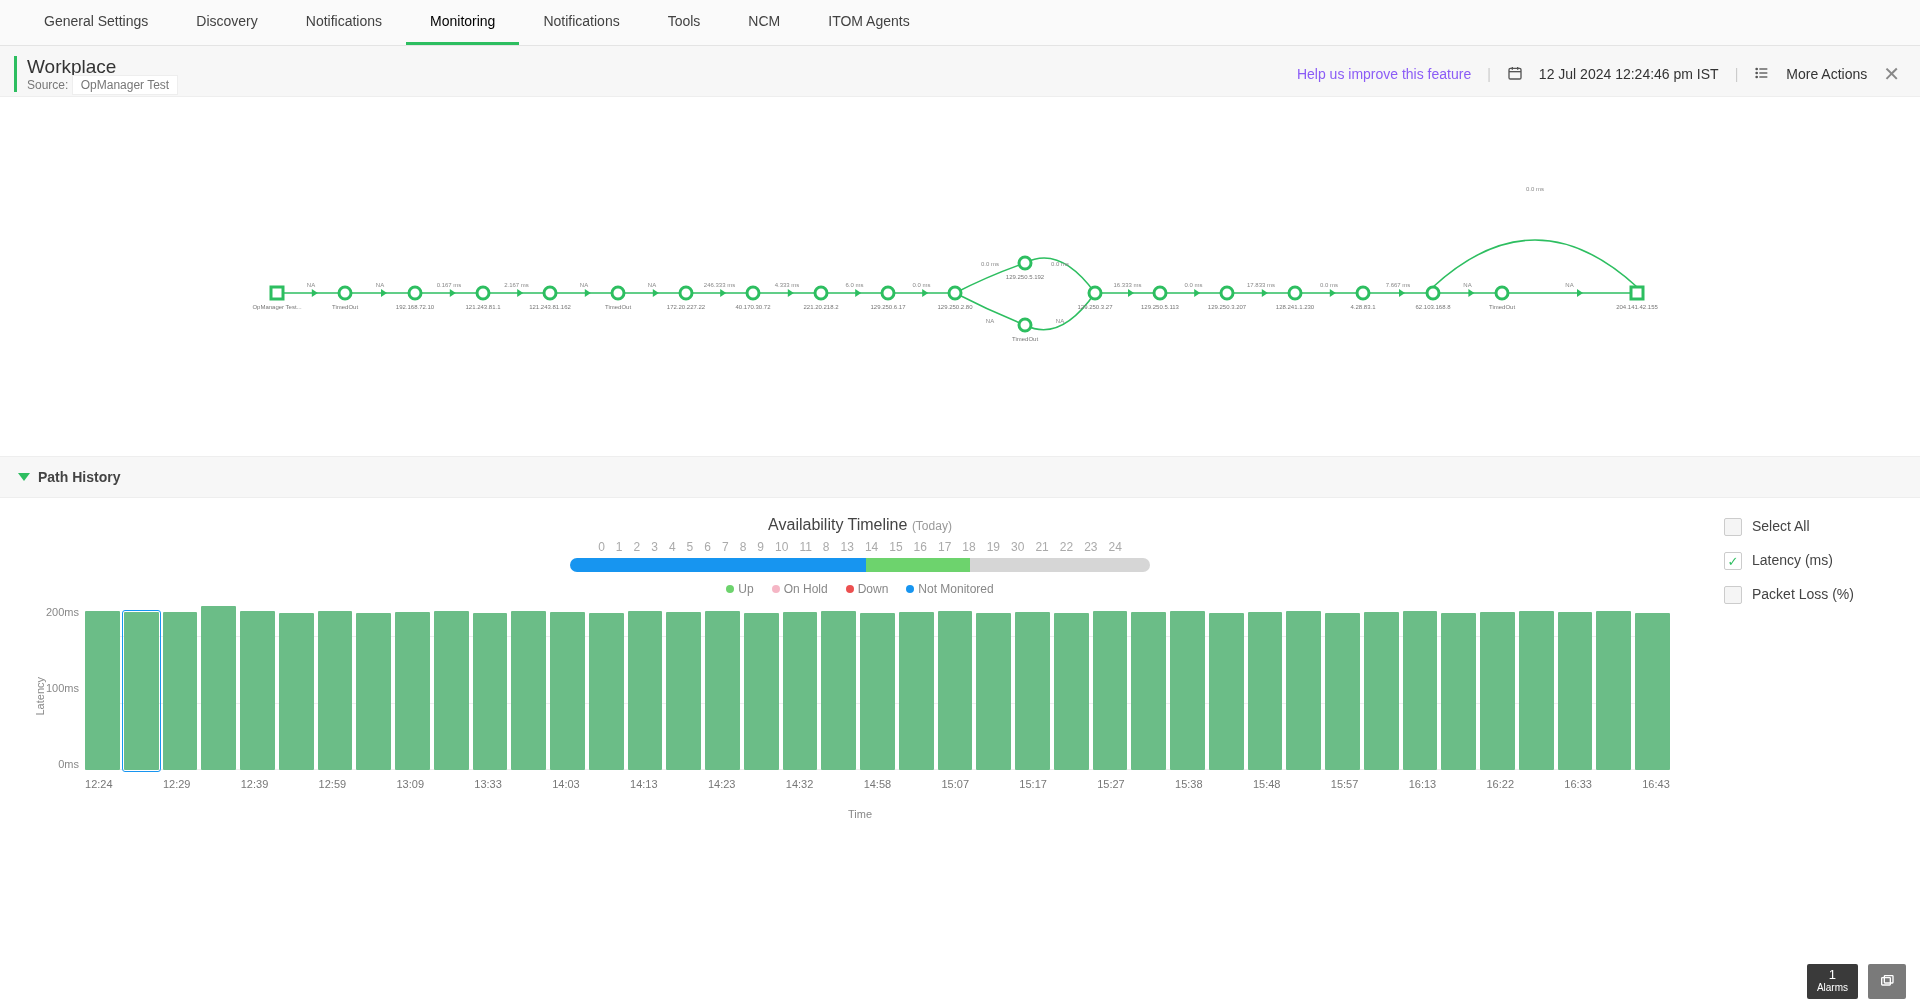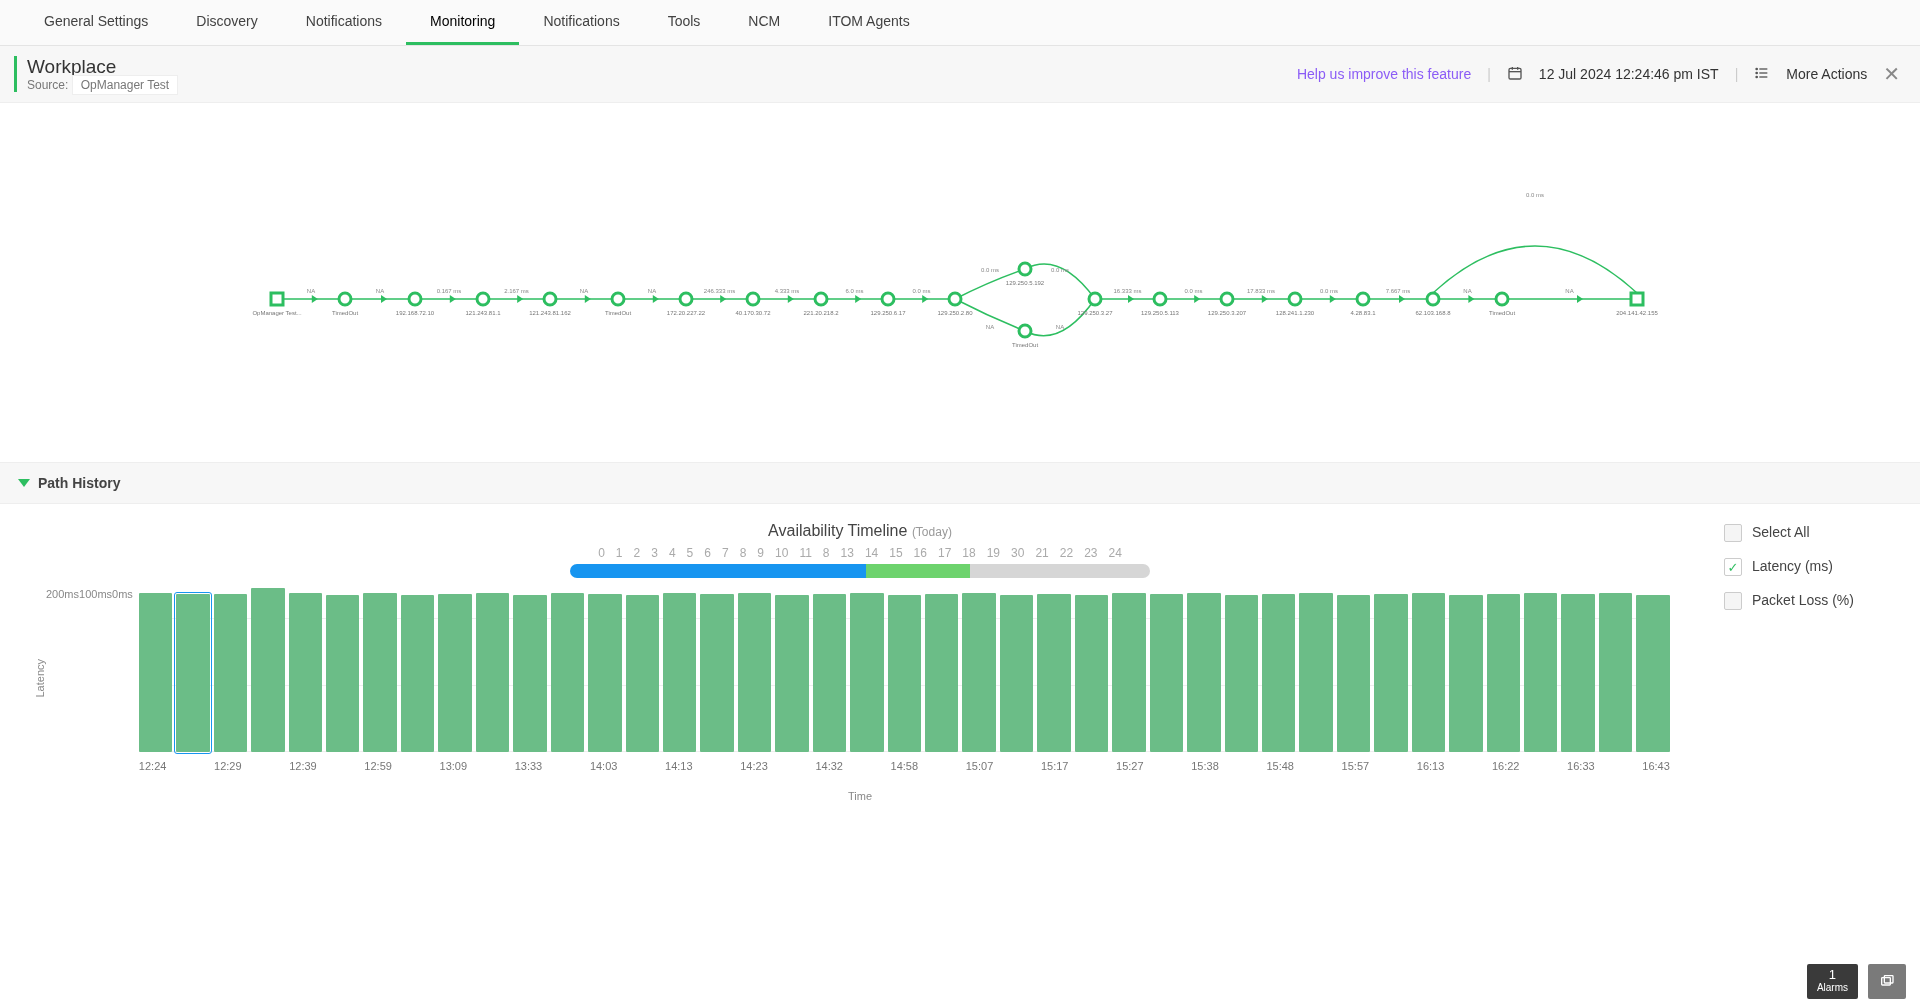--- a/index.html
+++ b/index.html
@@ -4,21 +4,21 @@
 <style>
 * { box-sizing: border-box; margin: 0; padding: 0; }
 body { font-family: -apple-system, "Segoe UI", "Helvetica Neue", Arial, sans-serif; font-size: 13px; color: #333; background: #fff; width: 1920px; overflow-x: hidden; }
 
 
 .tabs { display: flex; gap: 0; border-bottom: 1px solid #e4e4e4; padding: 0 20px; background: #fafafa; }
 .tab { padding: 13px 24px; color: #424242; cursor: pointer; font-size: 14px; border-bottom: 3px solid transparent; }
 .tab.active { border-bottom: 3px solid #2dbe60; color: #000; font-weight: 500; }
 
 
-.header-row { display: flex; align-items: center; justify-content: space-between; padding: 10px 20px 10px 14px; border-bottom: 1px solid #eee; background: #f7f7f7; }
+.header-row { display: flex; align-items: center; justify-content: space-between; padding: 10px 20px 4px 14px; border-bottom: 1px solid #eee; background: #f7f7f7; }
 .header-left { display: flex; align-items: center; gap: 10px; }
 .left-accent { width: 3px; height: 36px; background: #2dbe60; }
 .header-title { font-size: 19px; font-weight: 500; color: #333; }
 .header-sub { font-size: 12px; color: #777; }
 .header-sub-box { background: #fff; padding: 2px 8px; border: 1px solid #eee; }
 .header-right { display: flex; align-items: center; gap: 16px; font-size: 14px; }
 .help-link { color: #8b5cf6; cursor: pointer; }
 .sep { color: #ccc; }
 .date-icon, .more-icon, .close-icon { color: #555; }
 .close-x { font-size: 20px; color: #888; cursor: pointer; font-weight: 300; }
@@ -51,21 +51,21 @@
 .legend-row { display: flex; gap: 18px; justify-content: center; font-size: 12px; color: #888; margin-bottom: 10px; align-items: center; }
 .dot { width: 8px; height: 8px; border-radius: 50%; display: inline-block; margin-right: 4px; }
 .d-up { background: #6dd36d; }
 .d-hold { background: #f5b6c5; }
 .d-down { background: #ec5050; }
 .d-nm { background: #1795f0; }
 
 
 .chart-wrap { display: flex; align-items: stretch; height: 180px; margin-left: 10px; }
 .y-axis-label { writing-mode: vertical-rl; transform: rotate(180deg); font-size: 11px; color: #888; align-self: center; padding-right: 4px; }
-.y-ticks { display: flex; flex-direction: row; justify-content: space-between; padding: 0 6px 16px 0; color: #888; font-size: 11px; text-align: right; }
+.y-ticks { display: flex; flex-direction: column; justify-content: space-between; padding: 0 6px 16px 0; color: #888; font-size: 11px; text-align: right; }
 .chart-inner { flex: 1; position: relative; text-align: center; }
 .grid-lines { position: absolute; left: 0; right: 30px; top: 0; bottom: 16px; }
 .grid-line { position: absolute; left: 0; right: 0; border-top: 1px solid #eee; }
 .bars { position: absolute; left: 0; right: 30px; bottom: 16px; top: 0; display: flex; gap: 4px; align-items: flex-end; }
 .bar { flex: 1; background: #6bbd87; border-radius: 1px; }
 .bar.hl { outline: 1px solid #1795f0; outline-offset: 1px; }
 .x-ticks { position: absolute; left: 0; right: 30px; bottom: -4px; display: flex; justify-content: space-between; font-size: 11px; color: #777; }
 .x-label { text-align: center; font-size: 11px; color: #888; margin-top: 22px; }
 
 
@@ -277,20 +277,26 @@
         <span>21</span>
         <span>22</span>
         <span>23</span>
         <span>24</span>
       </div>
     <div class="avail-bar" id="avail-bar">
         <div class="seg-blue" style="width: 51%;"></div>
         <div class="seg-green" style="width: 18%;"></div>
         <div class="seg-grey" style="width: 31%;"></div>
       </div>
+    <div class="legend-row" id="legend-row">
+        <span><span class="dot d-up"></span>Up</span>
+        <span><span class="dot d-hold"></span>On Hold</span>
+        <span><span class="dot d-down"></span>Down</span>
+        <span><span class="dot d-nm"></span>Not Monitored</span>
+      </div>
 
     <div class="chart-wrap">
       <div class="y-axis-label">Latency</div>
       <div class="y-ticks" id="y-ticks">
           <span>200ms</span>
           <span>100ms</span>
           <span>0ms</span>
         </div>
       <div class="chart-inner">
         <div class="grid-lines">

